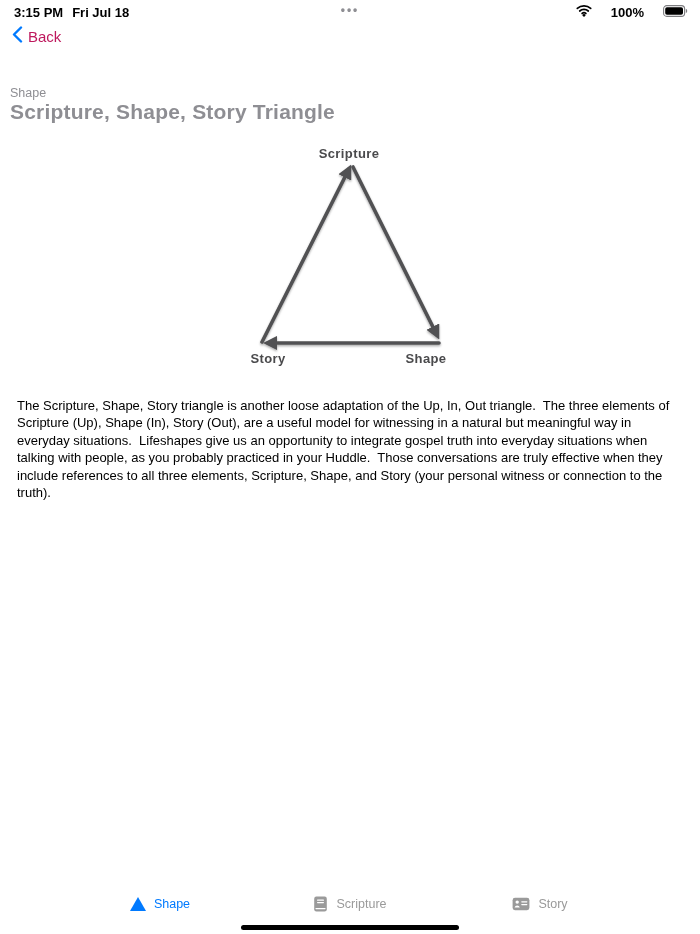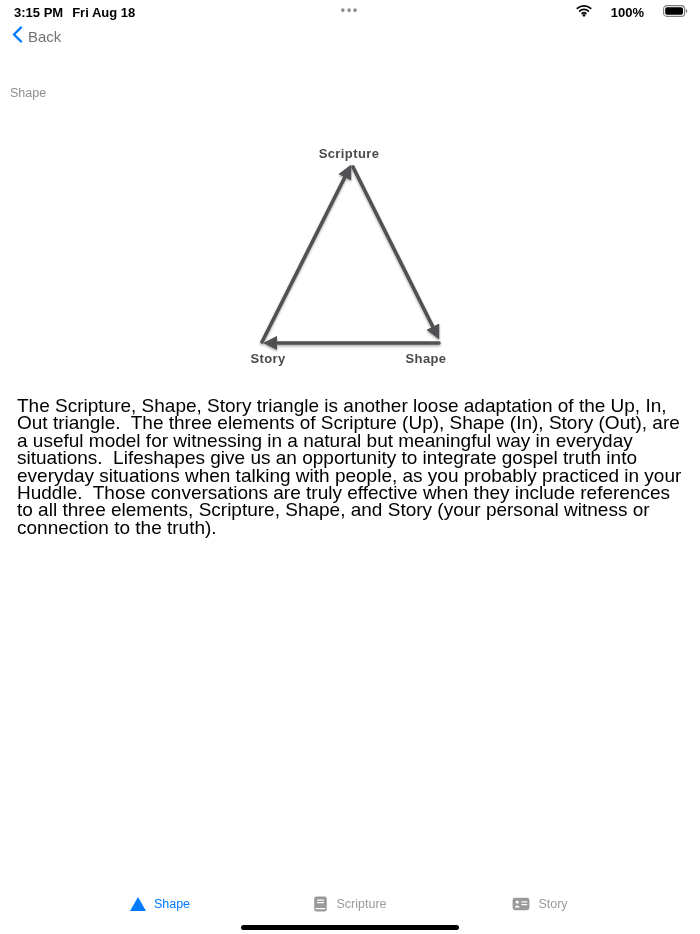--- a/index.html
+++ b/index.html
@@ -24,21 +24,21 @@
   .sb-center {
     position: absolute; left: 50%; top: 3px; transform: translateX(-50%);
     color: #8e8e93; font-size: 12px; letter-spacing: 2px; font-weight: 700;
   }
   .sb-right { display: flex; gap: 19px; align-items: center; }
 
   
   .back-row {
     position: absolute; top: 26px; left: 12px;
     display: flex; align-items: center; gap: 5px;
-    color: #737373; font-size: 15px; cursor: pointer;
+    color: #be185d; font-size: 15px; cursor: pointer;
   }
 
   
   .category {
     position: absolute; top: 86px; left: 10px;
     font-size: 12.5px; color: #8e8e93;
   }
   .page-title {
     position: absolute; top: 100px; left: 10px;
     font-size: 21px; font-weight: 700; color: #8e8e93;
@@ -55,21 +55,21 @@
     font-family: "Liberation Sans", sans-serif;
     font-size: 13px; font-weight: 600; fill: #4a4a4c;
     letter-spacing: 0.4px;
   }
 
   
   .text-block {
     position: absolute; top: 397px; left: 17px; width: 668px;
   }
   .text-block p {
-    font-size: 19px; line-height: 17.4px; color: #000;
+    font-size: 13px; line-height: 17.4px; color: #000;
     white-space: pre-wrap; margin-bottom: 17px;
   }
   .copyright {
     position: absolute; top: 531px; left: 0; right: 0;
     text-align: center; font-size: 11px; color: #1c1c1e;
   }
 
   
   .tab-bar {
     position: absolute; top: 886px; left: 0; right: 0; height: 36px;
@@ -96,21 +96,21 @@
   }
 </style>
 </head>
 <body>
 
 <div class="screen">
 
   <header class="status-bar">
     <div class="sb-left">
       <span>3:15 PM</span>
-      <span>Fri Aug 18</span>
+      <span>Fri Jul 18</span>
     </div>
     <div class="sb-center">•••</div>
     <div class="sb-right">
       <span>
         <svg width="16" height="13" viewBox="0 0 16 13">
           <path d="M1.3 4.4 a10 10 0 0 1 13.4 0" fill="none" stroke="#000" stroke-width="1.7" stroke-linecap="round"></path>
           <path d="M3.7 7 a6.4 6.4 0 0 1 8.6 0" fill="none" stroke="#000" stroke-width="1.7" stroke-linecap="round"></path>
           <path d="M6.1 9.5 a3 3 0 0 1 3.8 0" fill="none" stroke="#000" stroke-width="1.7" stroke-linecap="round"></path>
           <circle cx="8" cy="11.3" r="1.35" fill="#000"></circle>
         </svg>
@@ -129,20 +129,21 @@
   <nav class="back-row">
     <span>
       <svg width="11" height="17" viewBox="0 0 11 17">
         <polyline points="9,1.5 2,8.5 9,15.5" fill="none" stroke="#007aff" stroke-width="2.4" stroke-linecap="round" stroke-linejoin="round"></polyline>
       </svg>
     </span>
     <span>Back</span>
   </nav>
 
   <div class="category">Shape</div>
+  <h1 class="page-title">Scripture, Shape, Story Triangle</h1>
 
   <figure class="diagram">
     <svg width="234" height="234" viewBox="0 0 234 234">
       <defs>
         <marker id="arrow" viewBox="0 0 10 10" refX="6.5" refY="5" markerWidth="4" markerHeight="4" orient="auto-start-reverse">
           <path d="M0,0 L10,5 L0,10 Z" fill="#515153"></path>
         </marker>
         <filter id="soft" x="-20%" y="-20%" width="140%" height="140%">
           <feDropShadow dx="0" dy="1.4" stdDeviation="1.1" flood-color="#000000" flood-opacity="0.35"></feDropShadow>
         </filter>

